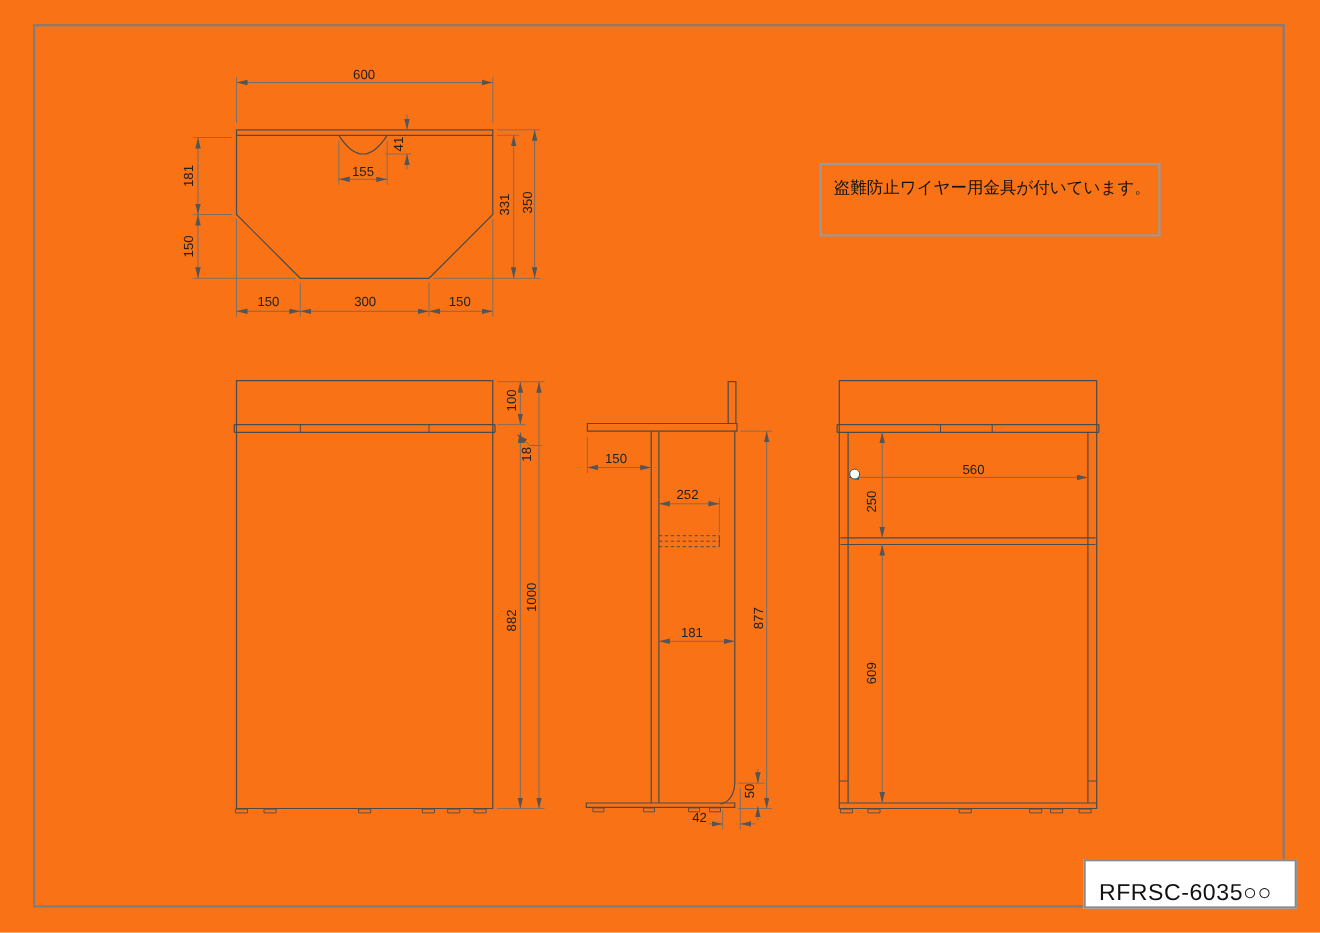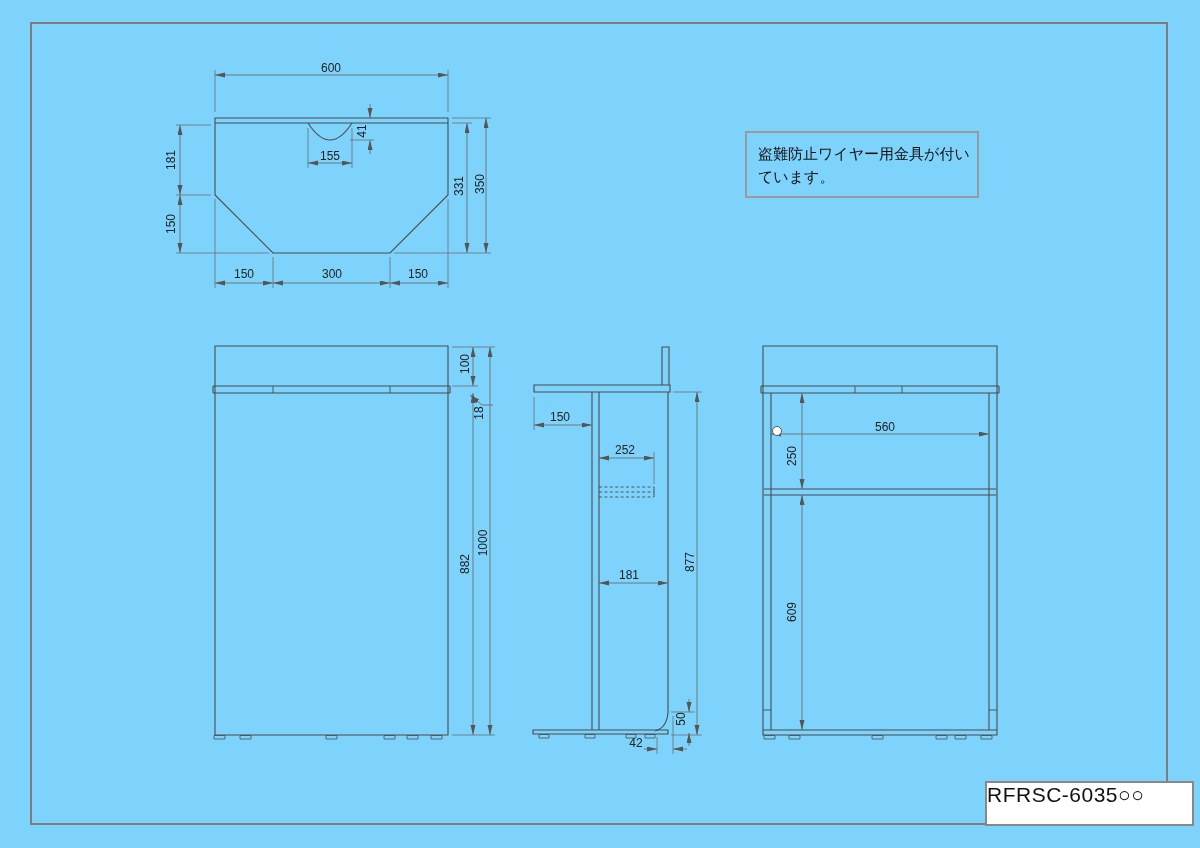--- a/index.html
+++ b/index.html
@@ -1,30 +1,30 @@
 <!DOCTYPE html>
 <html><head>
 <meta charset="utf-8">
 <style>
   html,body{margin:0;padding:0;background:#fff;}
-  #page{position:relative;width:1200px;height:848px;background:#7dd3fc;overflow:hidden;
+  #page{position:relative;width:1200px;height:848px;background:#f97316;overflow:hidden;
         font-family:"Liberation Sans", sans-serif;color:#1a1a1a;}
   #border-frame{position:absolute;left:30px;top:22px;width:1138px;height:803px;
         border:2px solid #7d7d7d;box-sizing:border-box;}
   svg{position:absolute;left:0;top:0;}
   .dim{position:absolute;font-size:12px;line-height:12px;color:#222;white-space:nowrap;
        transform:translate(-50%,-50%);}
   .dimv{position:absolute;font-size:12px;line-height:12px;color:#222;white-space:nowrap;
        transform:translate(-50%,-50%) rotate(-90deg);}
-  #note-box{position:absolute;left:745px;top:131px;width:234px;height:67px;
+  #note-box{position:absolute;left:745px;top:148px;width:310px;height:67px;
        border:2px solid #9a9a9a;box-sizing:border-box;padding:9px 0 0 11px;
        font-size:15px;line-height:23px;color:#111;}
-  #title-block{position:absolute;left:985px;top:781px;width:209px;height:45px;
+  #title-block{position:absolute;left:985px;top:781px;width:194px;height:45px;
        border:2px solid #888;box-sizing:border-box;background:#fff;
-       display:flex;align-items:flex-start;
+       display:flex;align-items:flex-end;padding-left:12px;
        font-size:21px;letter-spacing:0.5px;color:#111;}
 </style>
 </head>
 <body>
 
 <div id="page">
   <div id="border-frame"></div>
 
   <svg width="1200" height="848" viewBox="0 0 1200 848">
     <defs>

